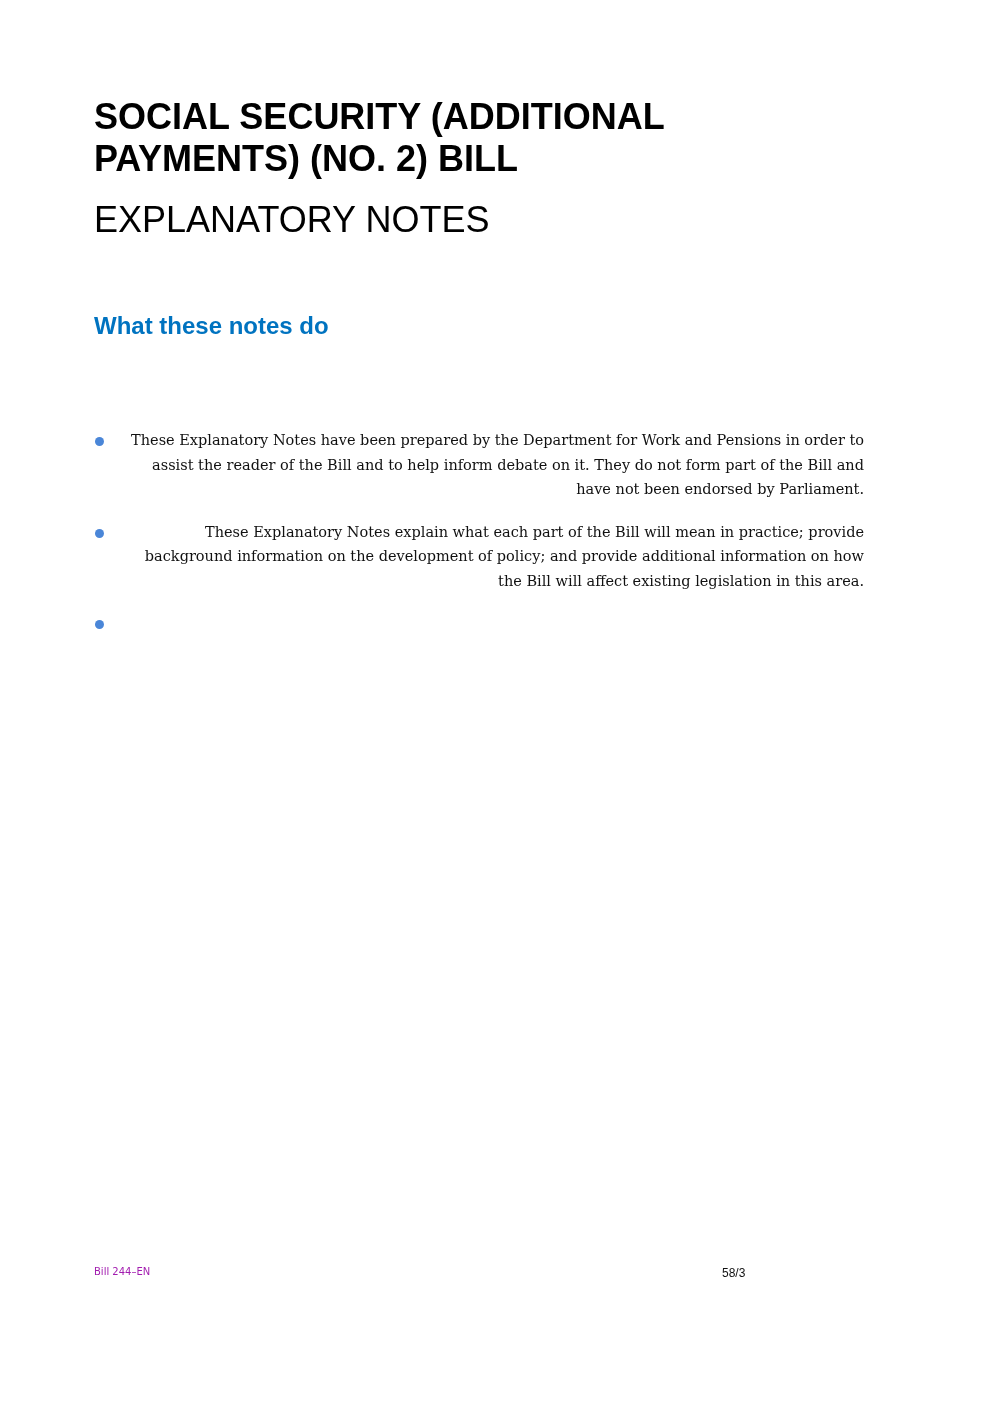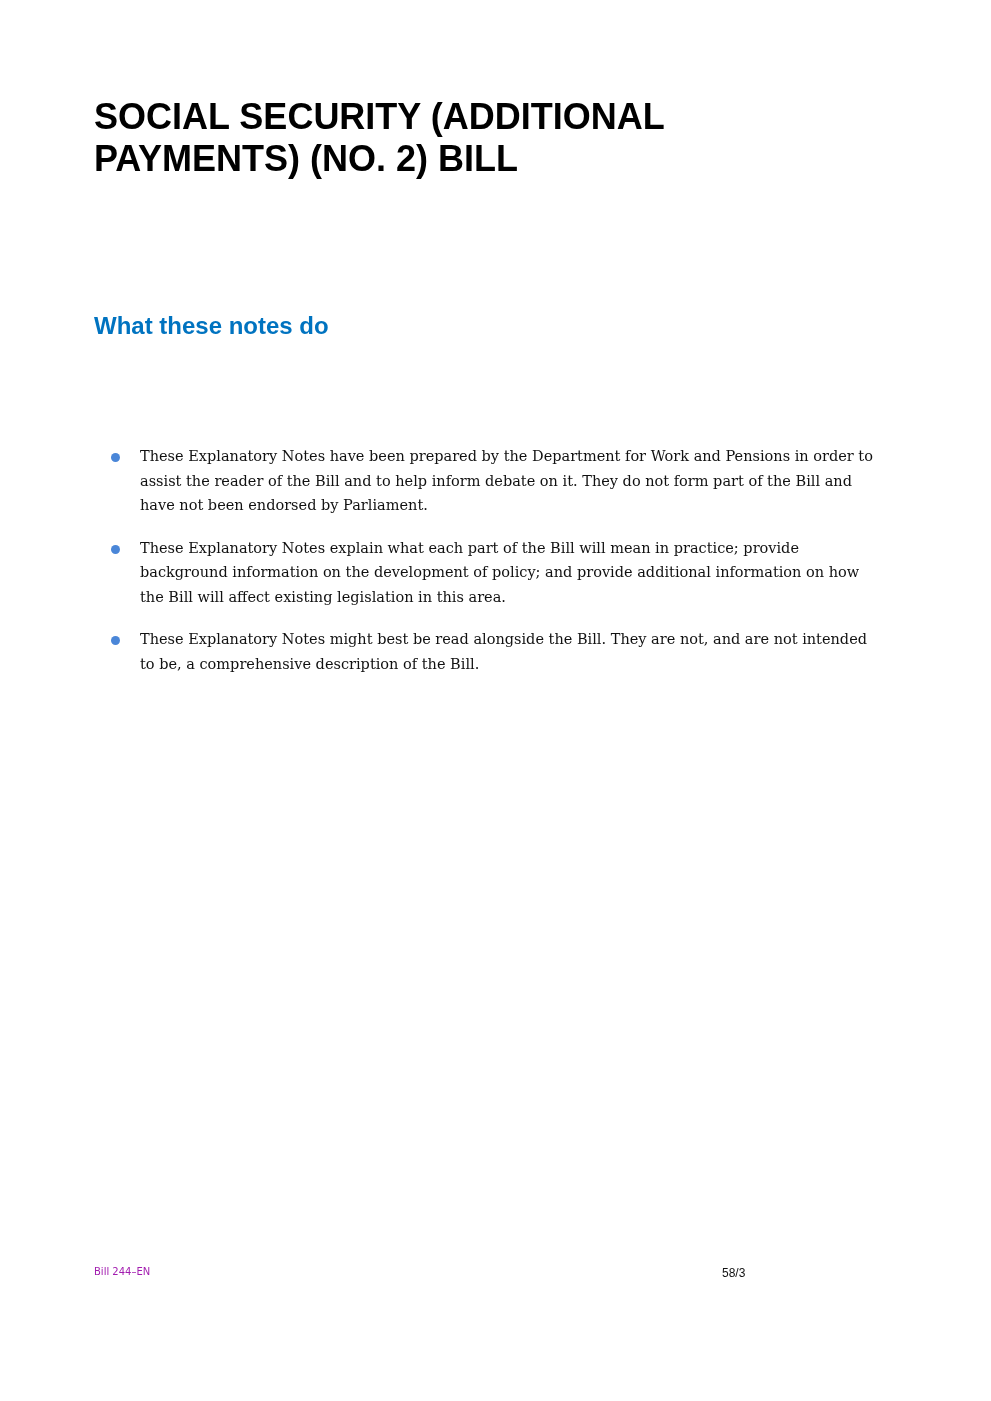--- a/index.html
+++ b/index.html
@@ -21,21 +21,21 @@
       font-family: "Liberation Sans", sans-serif; font-weight: bold;
       font-size: 24px; line-height: 32px; color: #0073c0; margin: 0; text-align: center;
     }
     .intro {
       position: absolute; left: 94px; top: 364px; width: 760px;
       font-family: "DejaVu Serif", "Liberation Serif", serif;
       font-size: 14.5px; line-height: 24px; color: #111111; margin: 0;
     }
     .bullets {
       position: absolute; left: 94px; top: 428px; width: 770px;
-      list-style: none; margin: 16px; padding: 0;
+      list-style: none; margin: 0; padding: 0; text-align: right;
     }
     .bullet-item {
       position: relative; padding-left: 30px; margin: 0 0 18px 0;
       font-family: "DejaVu Serif", "Liberation Serif", serif;
       font-size: 14.5px; line-height: 24.5px; color: #111111;
     }
     .bullet-dot {
       position: absolute; left: 1px; top: 9px; width: 9px; height: 9px;
       border-radius: 50%; background: #4a86d8;
     }
@@ -46,33 +46,33 @@
     .footer-right {
       position: absolute; left: 722px; top: 1266px;
       font-family: Liberation Sans, sans-serif; font-size: 12px; color: #111111;
     }
   </style>
 </head>
 <body>
 
 <div class="page">
   <h1 class="title">SOCIAL SECURITY (ADDITIONAL PAYMENTS) (NO. 2) BILL</h1>
+  <h2 class="subtitle">EXPLANATORY NOTES</h2>
 
   <h3 class="section-heading">What these notes do</h3>
 
   <ul class="bullets">
     <li class="bullet-item">
       <span class="bullet-dot"></span>
       <span>These Explanatory Notes have been prepared by the Department for Work and Pensions in order to assist the reader of the Bill and to help inform debate on it. They do not form part of the Bill and have not been endorsed by Parliament.</span>
     </li>
     <li class="bullet-item">
       <span class="bullet-dot"></span>
       <span>These Explanatory Notes explain what each part of the Bill will mean in practice; provide background information on the development of policy; and provide additional information on how the Bill will affect existing legislation in this area.</span>
     </li>
     <li class="bullet-item">
       <span class="bullet-dot"></span>
-      <span>These Explanatory Notes might best be read alongside the Bill. They are not, and are not intended to be, a comprehensive description of the Bill.</span>
     </li>
   </ul>
 
   <div class="footer-left">Bill 244–EN</div>
   <div class="footer-right">58/3</div>
 </div>
 
 </body></html>

